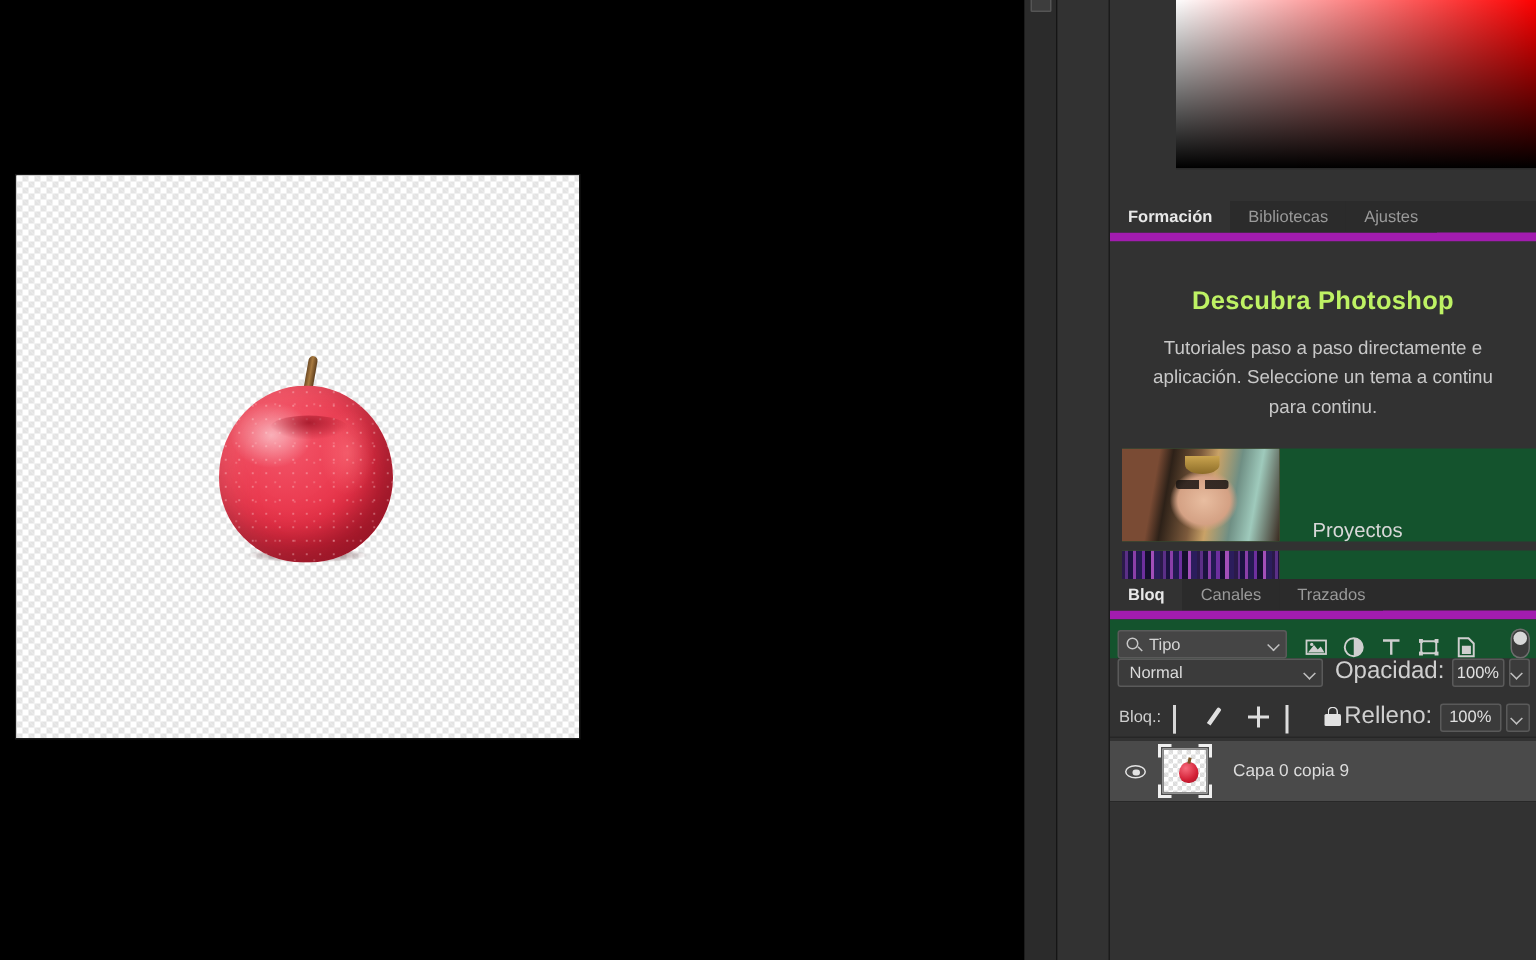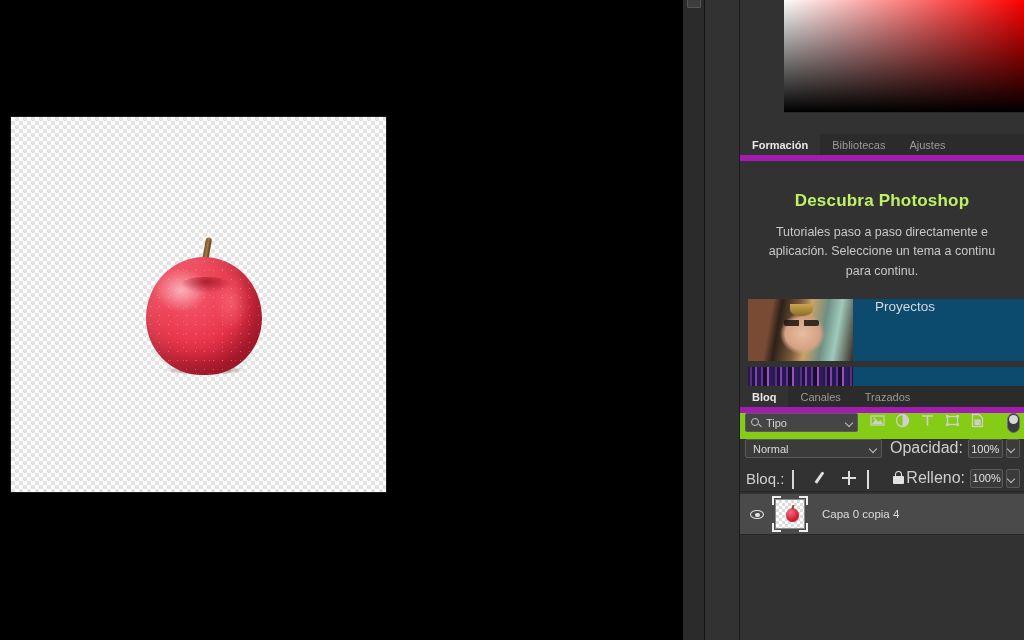--- a/index.html
+++ b/index.html
@@ -184,23 +184,23 @@
     text-align: center;
     color: #c8c8c8;
     font-size: 12.5px;
     line-height: 1.55;
     white-space: nowrap;
     overflow: hidden;
   }
   .discover-desc .l { display: block; }
   .card-list { margin-top: 18px; }
   .card {
-    display: flex; align-items: flex-start;
+    display: flex; align-items: flex-end;
     height: 62px;
-    background: #0c4a6e;
+    background: #14532d;
     margin-left: 8px;
     overflow: hidden;
   }
   .card + .card { margin-top: 6px; }
   .card-thumb {
     width: 105px; height: 62px; flex: none;
     position: relative; overflow: hidden;
     background: #6b4433;
   }
   
@@ -242,24 +242,24 @@
 
   
   .layers {
     position: absolute; left: 0; top: 386px;
     width: 284px; height: 254px;
     background: #323232;
   }
   .layers-body { background: #323232; }
 
   .filter-row {
-    display: flex; align-items: flex-start;
+    display: flex; align-items: flex-end;
     height: 26px;
     padding: 0 4px 0 5px;
-    background: #84cc16;
+    background: #14532d;
     gap: 4px;
   }
   .filter-select {
     position: relative;
     width: 113px; height: 19px;
     background: #454545;
     border: 1px solid #5a5a5a;
     border-radius: 2px;
     display: flex; align-items: center;
     padding-left: 20px;
@@ -335,21 +335,21 @@
     border: 1px solid #5a5a5a;
     border-radius: 2px;
   }
 
   .lock-row {
     display: flex; align-items: center;
     height: 26px;
     padding: 0 4px 0 6px;
     background: #323232;
   }
-  .lock-label { color: #cfcfcf; font-size: 15px; margin-right: 8px; }
+  .lock-label { color: #cfcfcf; font-size: 11px; margin-right: 8px; }
   .lock-icons { display: flex; align-items: center; gap: 11px; }
   .lk { width: 14px; height: 14px; position: relative; }
   .lk-checker {
     width: 12px; height: 12px;
     background-color: #d6d6d6;
     background-image:
       linear-gradient(45deg, #2f2f2f 25%, transparent 25%, transparent 75%, #2f2f2f 75%),
       linear-gradient(45deg, #2f2f2f 25%, transparent 25%, transparent 75%, #2f2f2f 75%);
     background-size: 6px 6px;
     background-position: 0 0, 3px 3px;
@@ -621,21 +621,21 @@
                 <div class="lyr-thumb">
                   <span class="mini-apple"></span>
                 </div>
                 <div class="sel-brackets">
                   <i></i>
                     <i></i>
                     <i></i>
                     <i></i>
                 </div>
               </div>
-              <div class="lyr-name">Capa 0 copia 4</div>
+              <div class="lyr-name">Capa 0 copia 9</div>
             </div>
 
 
           </div>
         </div>
       </div>
 
     </div>
   </div>
 </div>

